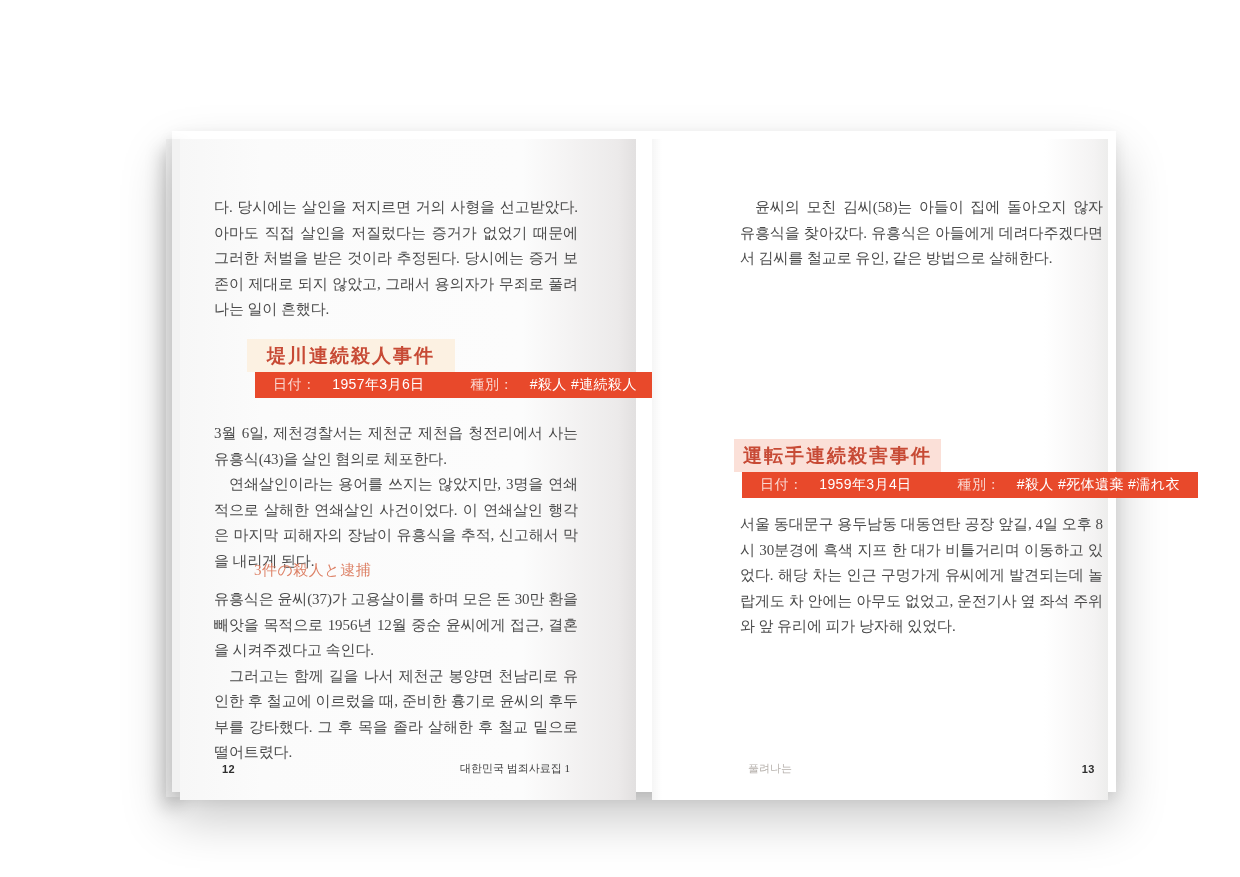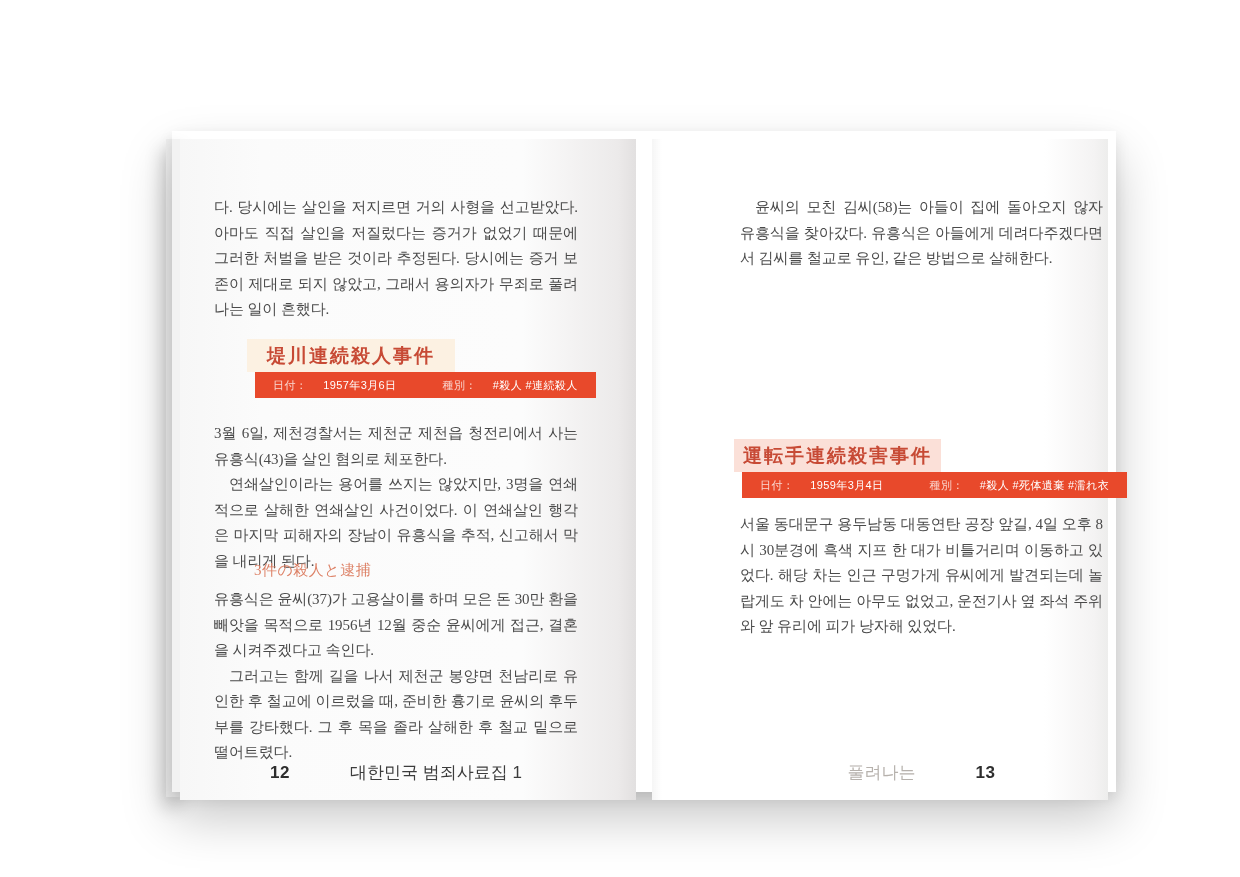--- a/index.html
+++ b/index.html
@@ -70,46 +70,46 @@
     position:absolute; height:26px;
     display:flex; align-items:center;
   }
   .lp-meta-row { left:59px; top:225px; width:330px; }
   .rp-meta-row { left:74px; top:325px; width:335px; }
   .meta-bar {
     height:26px; background:#e8492b;
     display:flex; align-items:center;
     padding:0 10px; white-space:nowrap;
     font-family:"Liberation Sans","DejaVu Sans",sans-serif;
-    font-size:11px; letter-spacing:0.4px;
+    font-size:14px; letter-spacing:0.4px;
   }
   .meta-label { color:rgba(255,255,255,0.78); }
   .meta-value { color:#ffffff; }
   .meta-gap { display:inline-block; width:14px; }
   .meta-extension { flex:1; height:18px; background:#de3f22; }
 
   
   .subsection-title {
     position:absolute; left:66px; top:414px;
     font-size:15px; color:#dd8166; letter-spacing:0.5px;
     font-family:"Liberation Serif","DejaVu Serif",serif;
   }
 
   
   .footer-row {
     position:absolute; top:606px;
-    display:flex; justify-content:center; align-items:center;
+    display:flex; justify-content:space-between; align-items:center;
     font-family:"Liberation Sans","DejaVu Sans",sans-serif;
-    font-size:17px;
+    font-size:11px;
     gap:44px;
   }
   .lp-footer { left:26px; width:364px; }
   .rp-footer { left:80px; width:363px; }
   .page-number { font-weight:bold; color:#2e2e2e; letter-spacing:0.5px; }
-  .footer-book-title { color:#3c3c3c; }
+  .footer-book-title { color:#3c3c3c;font-family:Liberation Serif, serif; }
   .footer-section-title { color:#b6b1ac; font-family:"Liberation Serif","DejaVu Serif",serif; }
 </style>
 </head>
 <body>
 
 <div class="spread">
 
   <div class="page page-left">
 
     <div class="body-text lp-intro">

